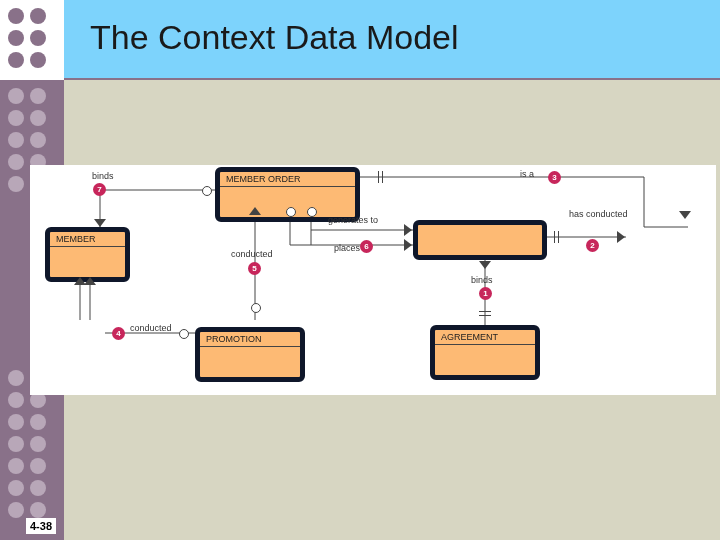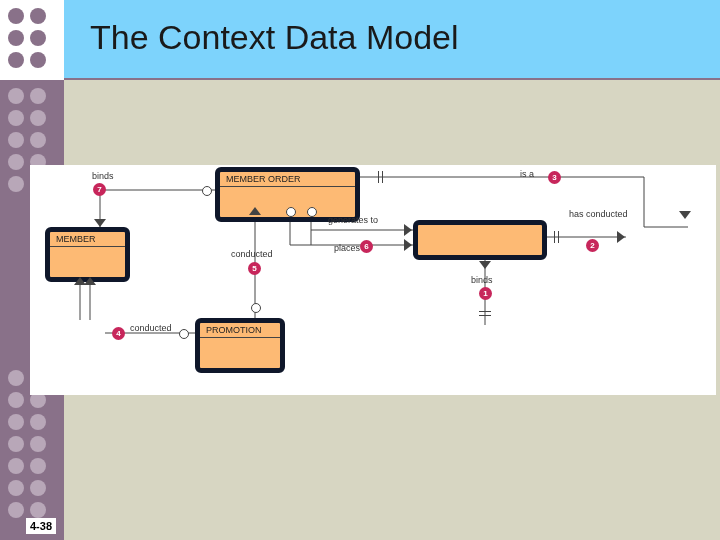--- a/index.html
+++ b/index.html
@@ -236,29 +236,33 @@
     <div class="entity" style="left:185px; top:2px; width:145px;">
       <div class="head">MEMBER ORDER</div>
       <div class="body"></div>
     </div>
 
     <div class="entity" style="left:15px; top:62px; width:85px;">
       <div class="head">MEMBER</div>
       <div class="body"></div>
     </div>
 
-    <div class="entity" style="left:165px; top:153px; width:90px;">
+    <div class="entity" style="left:165px; top:162px; width:110px;">
       <div class="head">PROMOTION</div>
       <div class="body"></div>
     </div>
 
     <div class="entity" style="left:383px; top:55px; width:134px;">
       <div class="body"></div>
     </div>
 
+    <div class="entity" style="left:400px; top:160px; width:110px;">
+      <div class="head">AGREEMENT</div>
+      <div class="body"></div>
+    </div>
 
 
     <div class="lbl" style="left:62px; top:6px;">binds</div>
     <div class="marker" style="left:63px; top:18px;">7</div>
     <div class="o-circle" style="left:172px; top:21px;"></div>
     <div class="cf-down" style="left:64px; top:54px;"></div>
 
     <div class="lbl" style="left:490px; top:4px;">is a</div>
     <div class="marker" style="left:518px; top:6px;">3</div>
     <div class="tick vtick" style="left:348px; top:6px;"></div>

